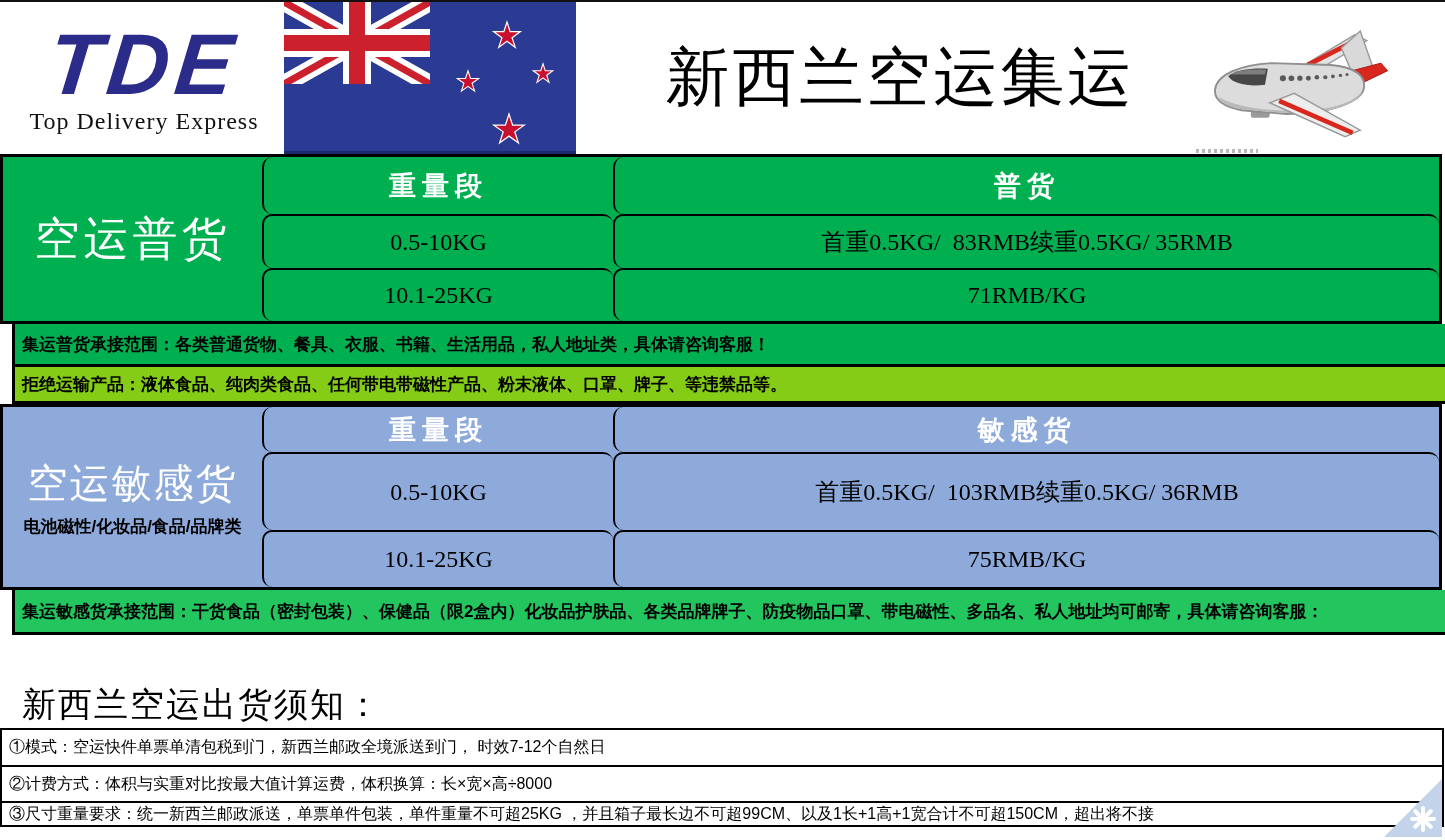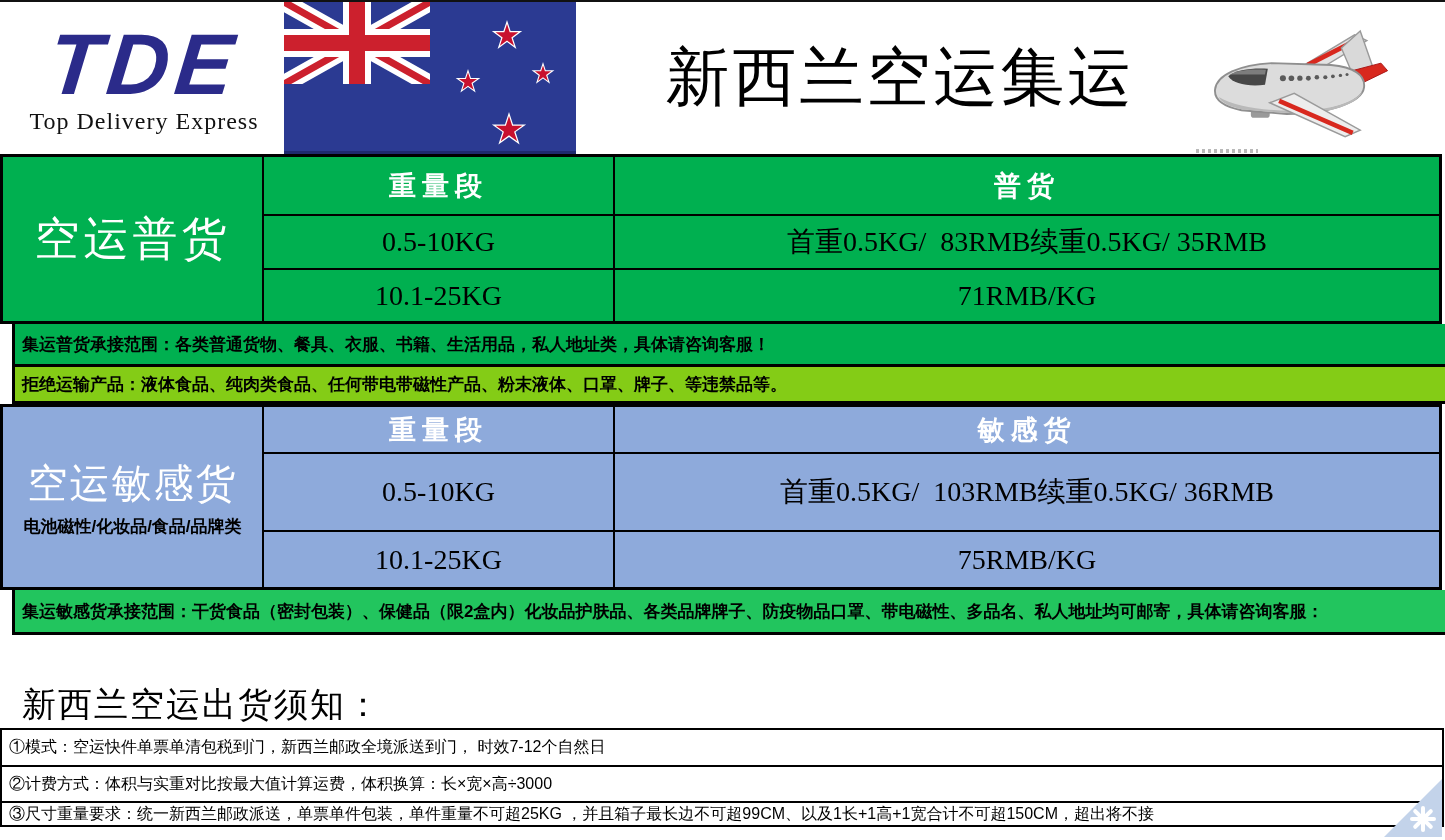--- a/index.html
+++ b/index.html
@@ -22,29 +22,29 @@
   .plane{position:absolute;left:1200px;top:14px;width:196px;height:132px;display:block;}
   .plane-mark{position:absolute;left:1196px;top:147px;width:62px;height:4px;
               background:repeating-linear-gradient(90deg,#b9b9b9 0 3px,transparent 3px 6px);}
 
   
   .tbl{position:absolute;left:0;width:1442px;box-sizing:border-box;
        border:3px solid #000;display:grid;grid-template-columns:259px 351px 1fr;}
   .tbl.green{top:152px;height:170px;background:#00B050;grid-template-rows:57px 54px 1fr;}
   .tbl.blue {top:402px;height:186px;background:#8EAADB;grid-template-rows:45px 78px 1fr;}
   .cell{display:flex;align-items:center;justify-content:center;color:#000;box-sizing:border-box;}
-  .bl{border-left:2px solid #000;}
+  .bl{border-left:2px solid #000;border-radius:10px;}
   .bt{border-top:2px solid #000;}
   .section-label{grid-column:1;grid-row:1/4;flex-direction:column;color:#fff;}
   .label-main{font-family:"Liberation Serif",serif;font-size:45px;letter-spacing:4px;
               color:#fff;white-space:nowrap;}
   .label-main.sm{font-size:40px;letter-spacing:2px;}
   .label-sub{font-size:17px;font-weight:bold;color:#000;margin-top:4px;white-space:nowrap;}
   .hdr{color:#fff;font-weight:bold;font-size:27px;letter-spacing:6px;}
-  .wcell,.pcell{font-family:"Liberation Serif",serif;font-size:28px;white-space:pre;}
+  .wcell,.pcell{font-family:"Liberation Serif",serif;font-size:24px;white-space:pre;}
   .pcell{}
 
   
   .note{position:absolute;left:12px;width:1442px;box-sizing:border-box;
         border:3px solid #000;border-top:0;display:flex;align-items:center;
         padding-left:7px;font-weight:bold;font-size:17px;color:#000;white-space:nowrap;}
   .note.g1{top:322px;height:43px;background:#00B050;}
   .note.g2{top:365px;height:37px;background:#84cc16;}
   .note.b1{top:588px;height:45px;background:#22c55e;}
   .note.b2{top:633px;height:37px;background:#8EAADB;}
@@ -163,21 +163,21 @@
       <span>续重0.5KG/ 36RMB</span>
     </div>
     <div class="cell wcell bl bt">10.1-25KG</div>
     <div class="cell pcell bl bt">75RMB/KG</div>
   </div>
 
   <div class="note b1">集运敏感货承接范围：干货食品（密封包装）、保健品（限2盒内）化妆品护肤品、各类品牌牌子、防疫物品口罩、带电磁性、多品名、私人地址均可邮寄，具体请咨询客服：</div>
 
   <div class="notice-heading">新西兰空运出货须知：</div>
   <div class="nbox n1">①模式：空运快件单票单清包税到门，新西兰邮政全境派送到门， 时效7-12个自然日</div>
-  <div class="nbox n2">②计费方式：体积与实重对比按最大值计算运费，体积换算：长×宽×高÷3000</div>
+  <div class="nbox n2">②计费方式：体积与实重对比按最大值计算运费，体积换算：长×宽×高÷8000</div>
   <div class="nbox n3">③尺寸重量要求：统一新西兰邮政派送，单票单件包装，单件重量不可超25KG ，并且箱子最长边不可超99CM、以及1长+1高+1宽合计不可超150CM，超出将不接</div>
 
   <div class="corner-tri"></div>
   <svg class="corner-star" viewBox="0 0 32 32">
     <g fill="#fff" transform="translate(16,16)">
       <rect x="-2" y="-13" width="4" height="26" rx="2"></rect>
       <rect x="-2" y="-13" width="4" height="26" rx="2" transform="rotate(45)"></rect>
       <rect x="-2" y="-13" width="4" height="26" rx="2" transform="rotate(90)"></rect>
       <rect x="-2" y="-13" width="4" height="26" rx="2" transform="rotate(135)"></rect>
     </g>

